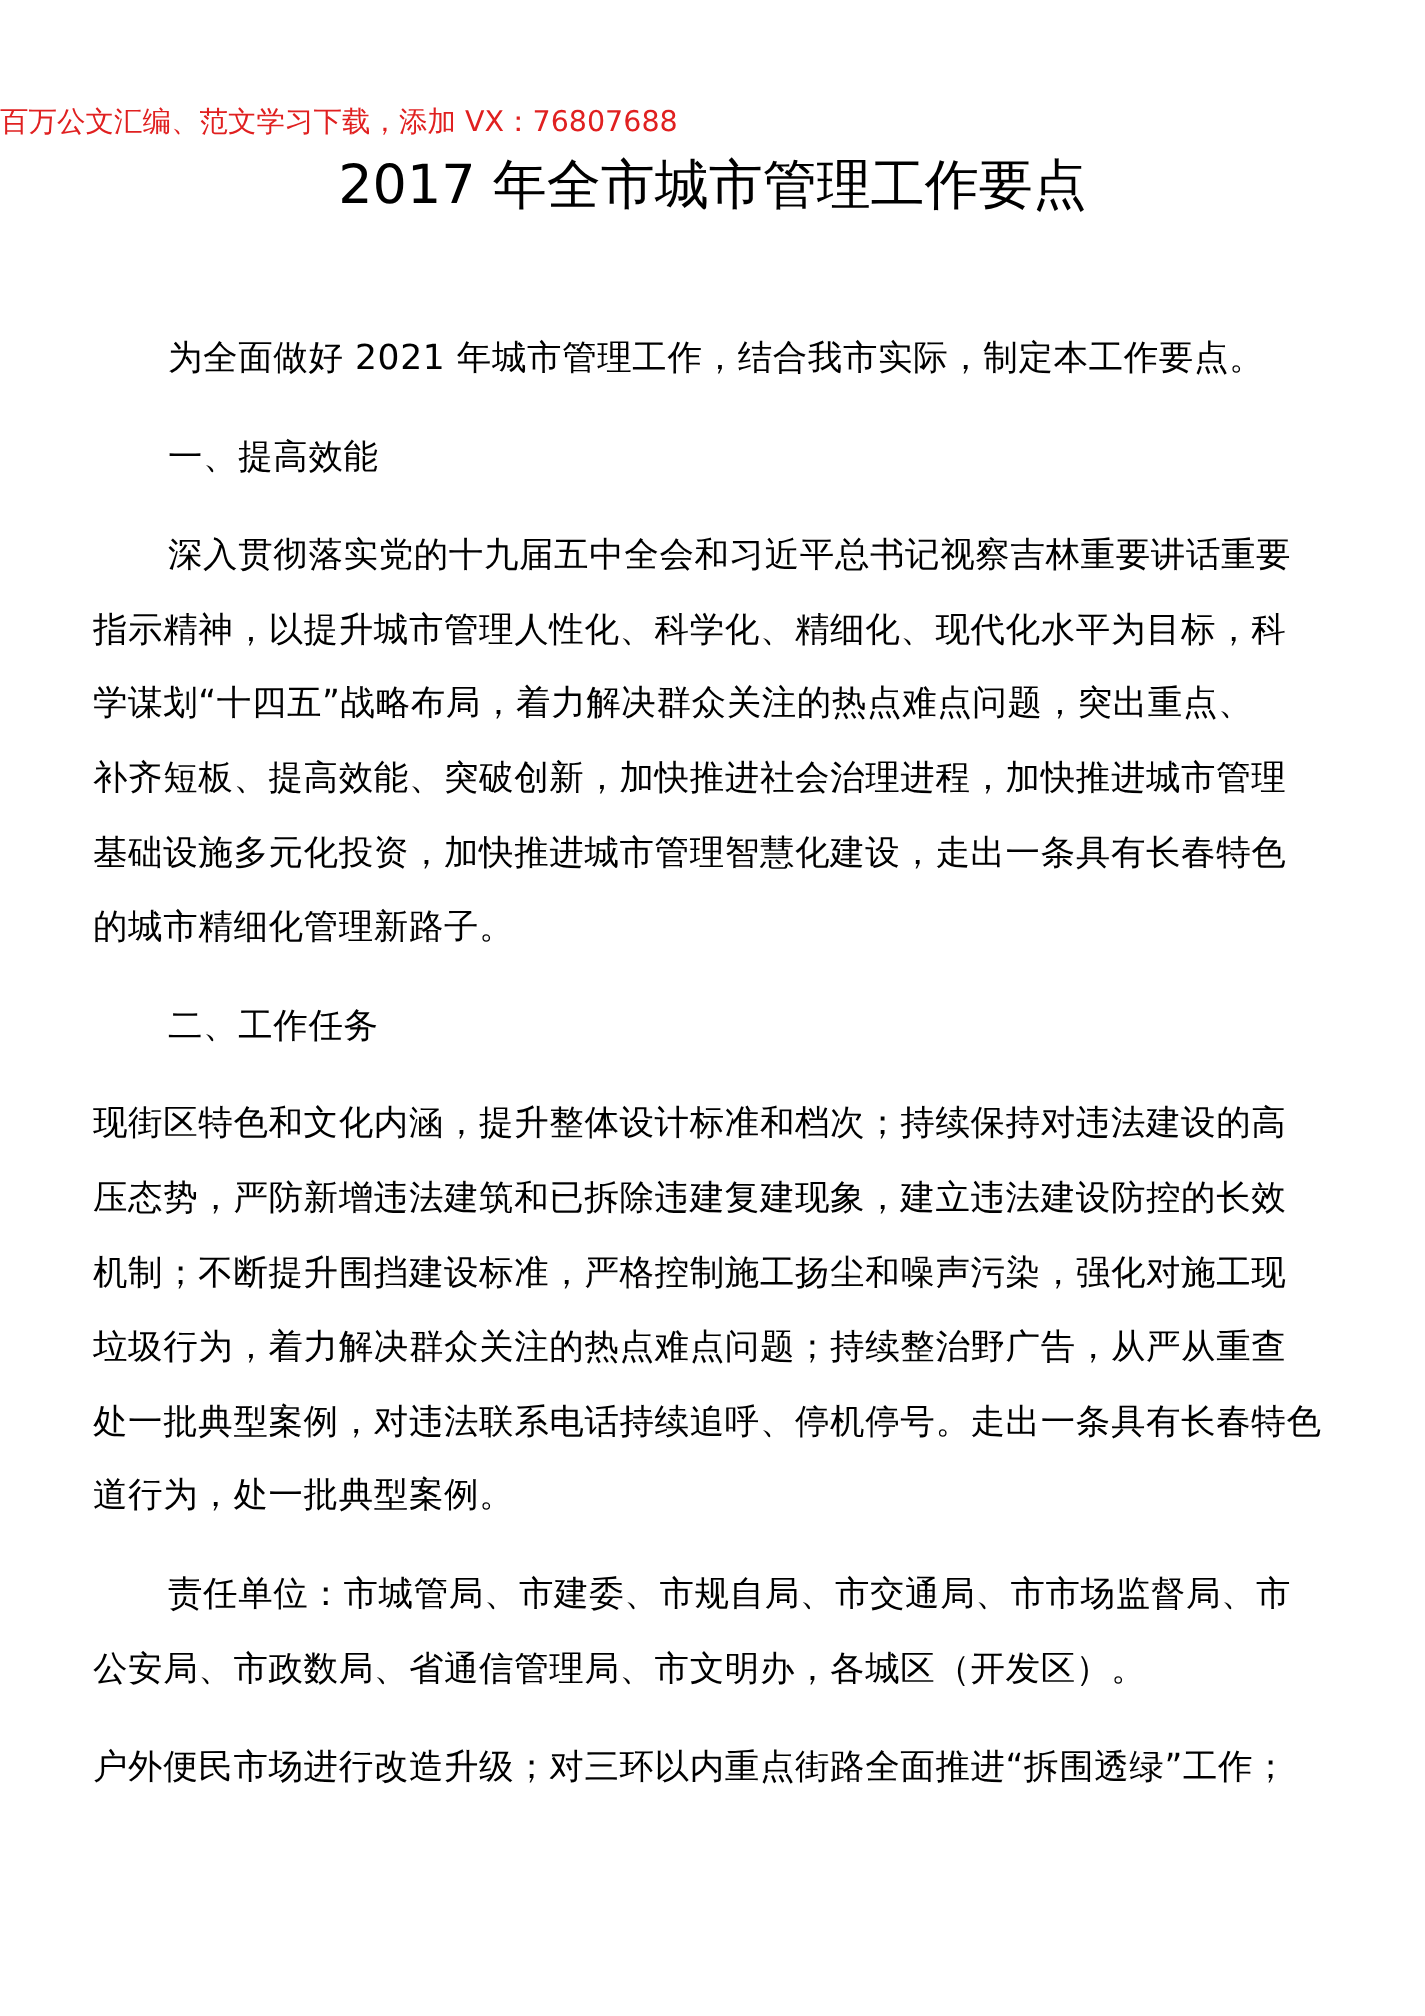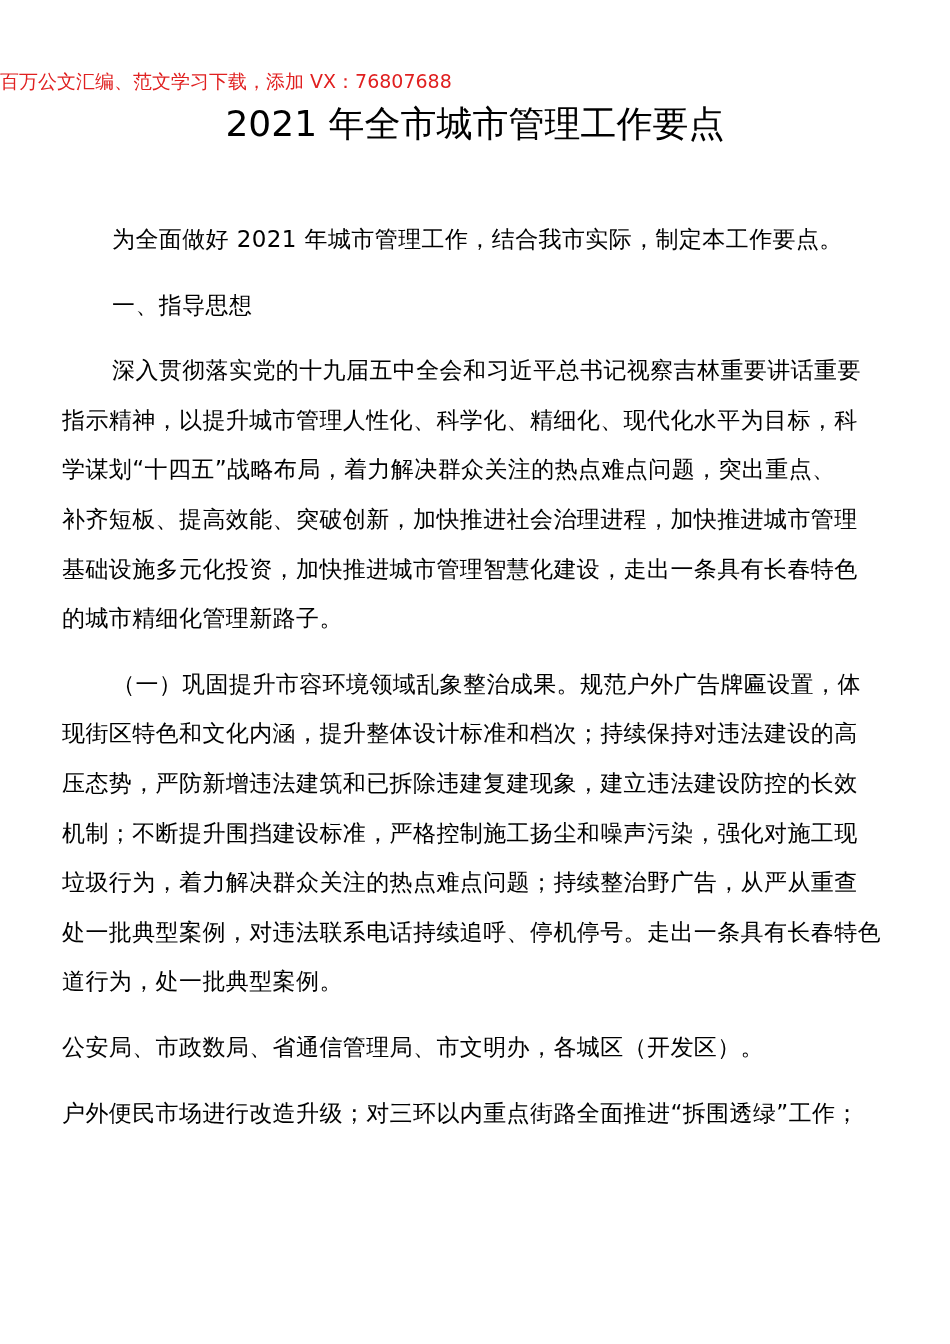--- a/index.html
+++ b/index.html
@@ -67,53 +67,56 @@
       white-space: nowrap;
       height: 49.6px;
       overflow: visible;
     }
   </style>
 </head>
 <body>
 
 <div class="page">
   <div class="watermark">百万公文汇编、范文学习下载，添加 VX：76807688</div>
-  <div class="title">2021 年全市城市管理工作要点</div>
+  <div class="title">2017 年全市城市管理工作要点</div>
 
   <div class="body">
 
     <p class="para indent">
       <span class="line">为全面做好 2021 年城市管理工作，结合我市实际，制定本工作要点。</span>
     </p>
 
     <p class="para indent">
-      <span class="line">一、指导思想</span>
+      <span class="line">一、提高效能</span>
     </p>
 
     <p class="para">
       <span class="line" style="padding-left:50px">深入贯彻落实党的十九届五中全会和习近平总书记视察吉林重要讲话重要</span>
       <span class="line">指示精神，以提升城市管理人性化、科学化、精细化、现代化水平为目标，科</span>
       <span class="line">学谋划“十四五”战略布局，着力解决群众关注的热点难点问题，突出重点、</span>
       <span class="line">补齐短板、提高效能、突破创新，加快推进社会治理进程，加快推进城市管理</span>
       <span class="line">基础设施多元化投资，加快推进城市管理智慧化建设，走出一条具有长春特色</span>
       <span class="line">的城市精细化管理新路子。</span>
     </p>
 
+    <p class="para indent">
+      <span class="line">二、工作任务</span>
+    </p>
 
     <p class="para">
-      <span class="line" style="padding-left:50px">（一）巩固提升市容环境领域乱象整治成果。规范户外广告牌匾设置，体</span>
       <span class="line">现街区特色和文化内涵，提升整体设计标准和档次；持续保持对违法建设的高</span>
       <span class="line">压态势，严防新增违法建筑和已拆除违建复建现象，建立违法建设防控的长效</span>
       <span class="line">机制；不断提升围挡建设标准，严格控制施工扬尘和噪声污染，强化对施工现</span>
       <span class="line">垃圾行为，着力解决群众关注的热点难点问题；持续整治野广告，从严从重查</span>
       <span class="line">处一批典型案例，对违法联系电话持续追呼、停机停号。走出一条具有长春特色</span>
       <span class="line">道行为，处一批典型案例。</span>
     </p>
 
     <p class="para">
+      <span class="line" style="padding-left:50px">责任单位：市城管局、市建委、市规自局、市交通局、市市场监督局、市</span>
       <span class="line">公安局、市政数局、省通信管理局、市文明办，各城区（开发区）。</span>
     </p>
 
     <p class="para">
       <span class="line">户外便民市场进行改造升级；对三环以内重点街路全面推进“拆围透绿”工作；</span>
     </p>
   </div>
 </div>
 
 </body></html>

